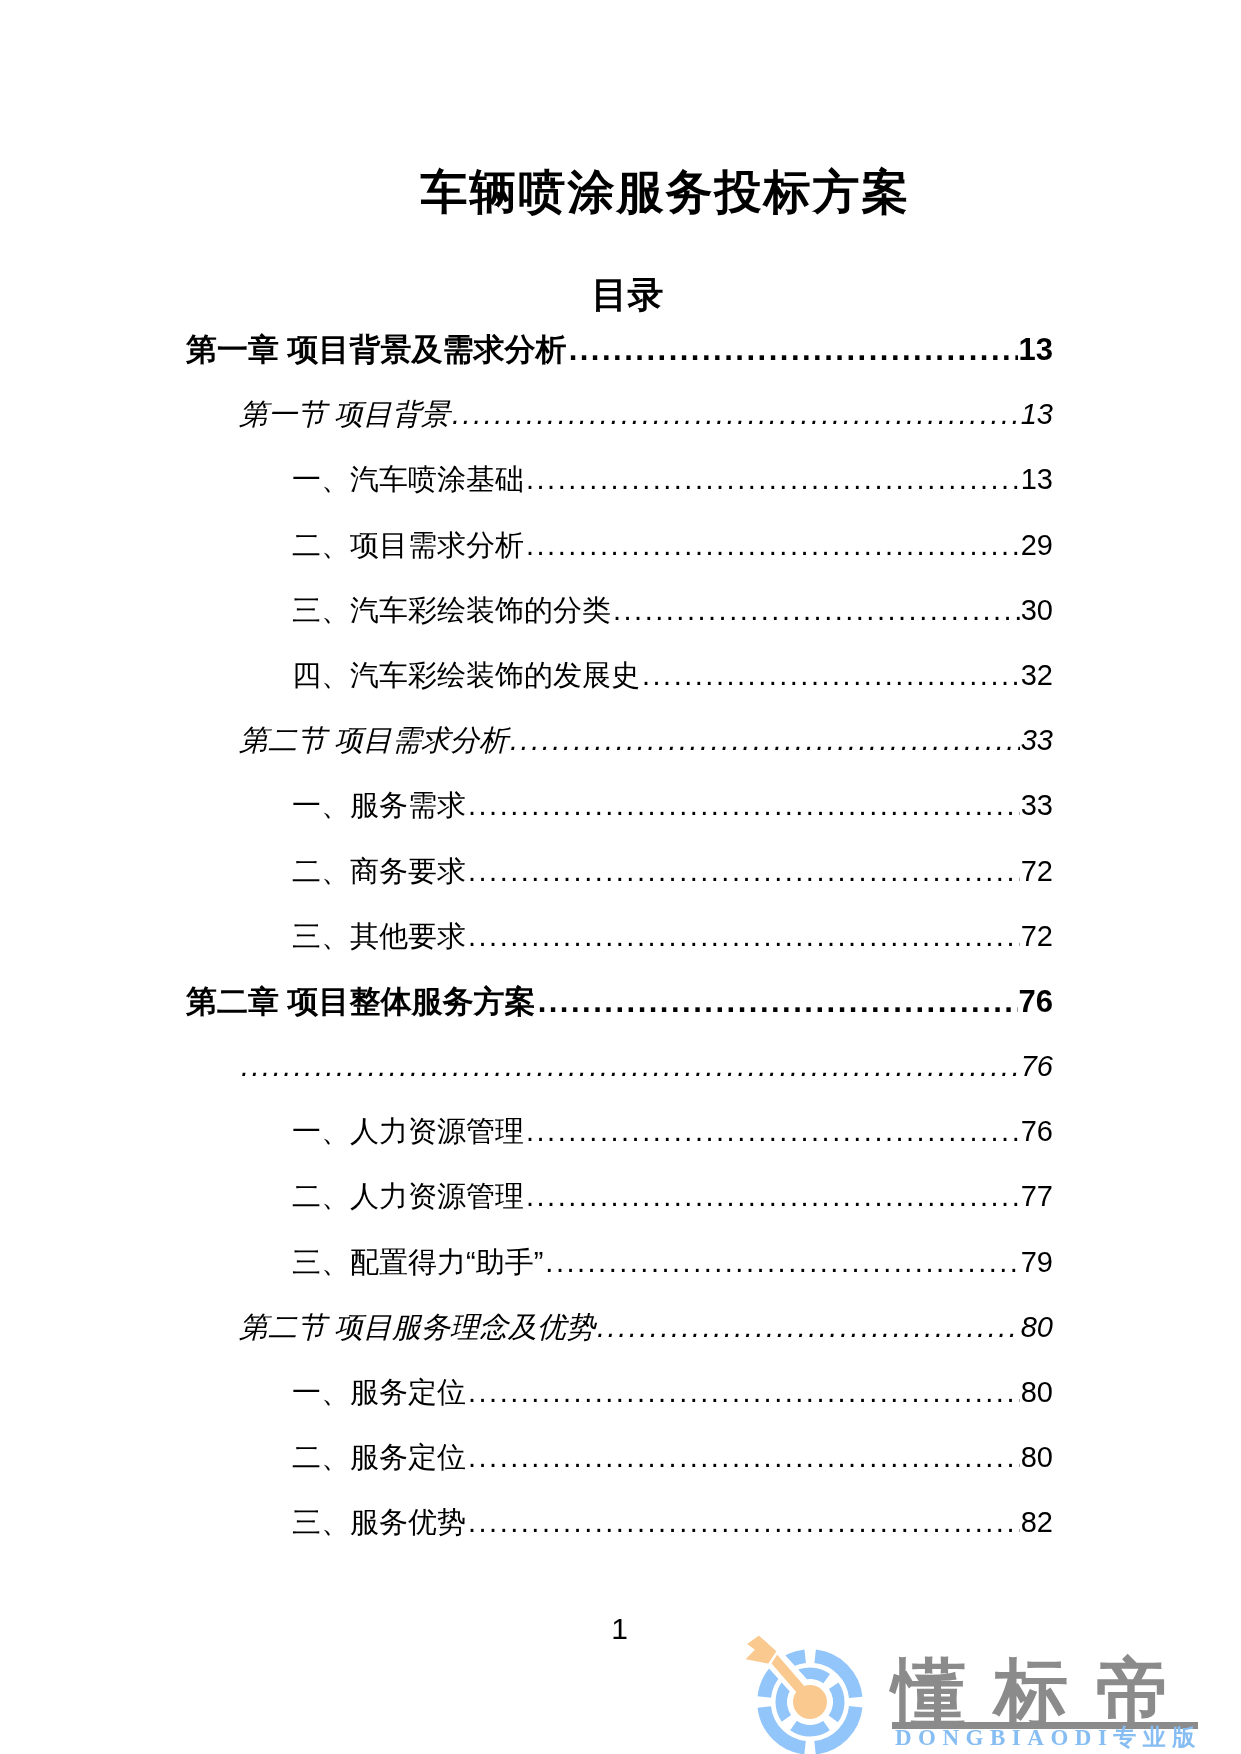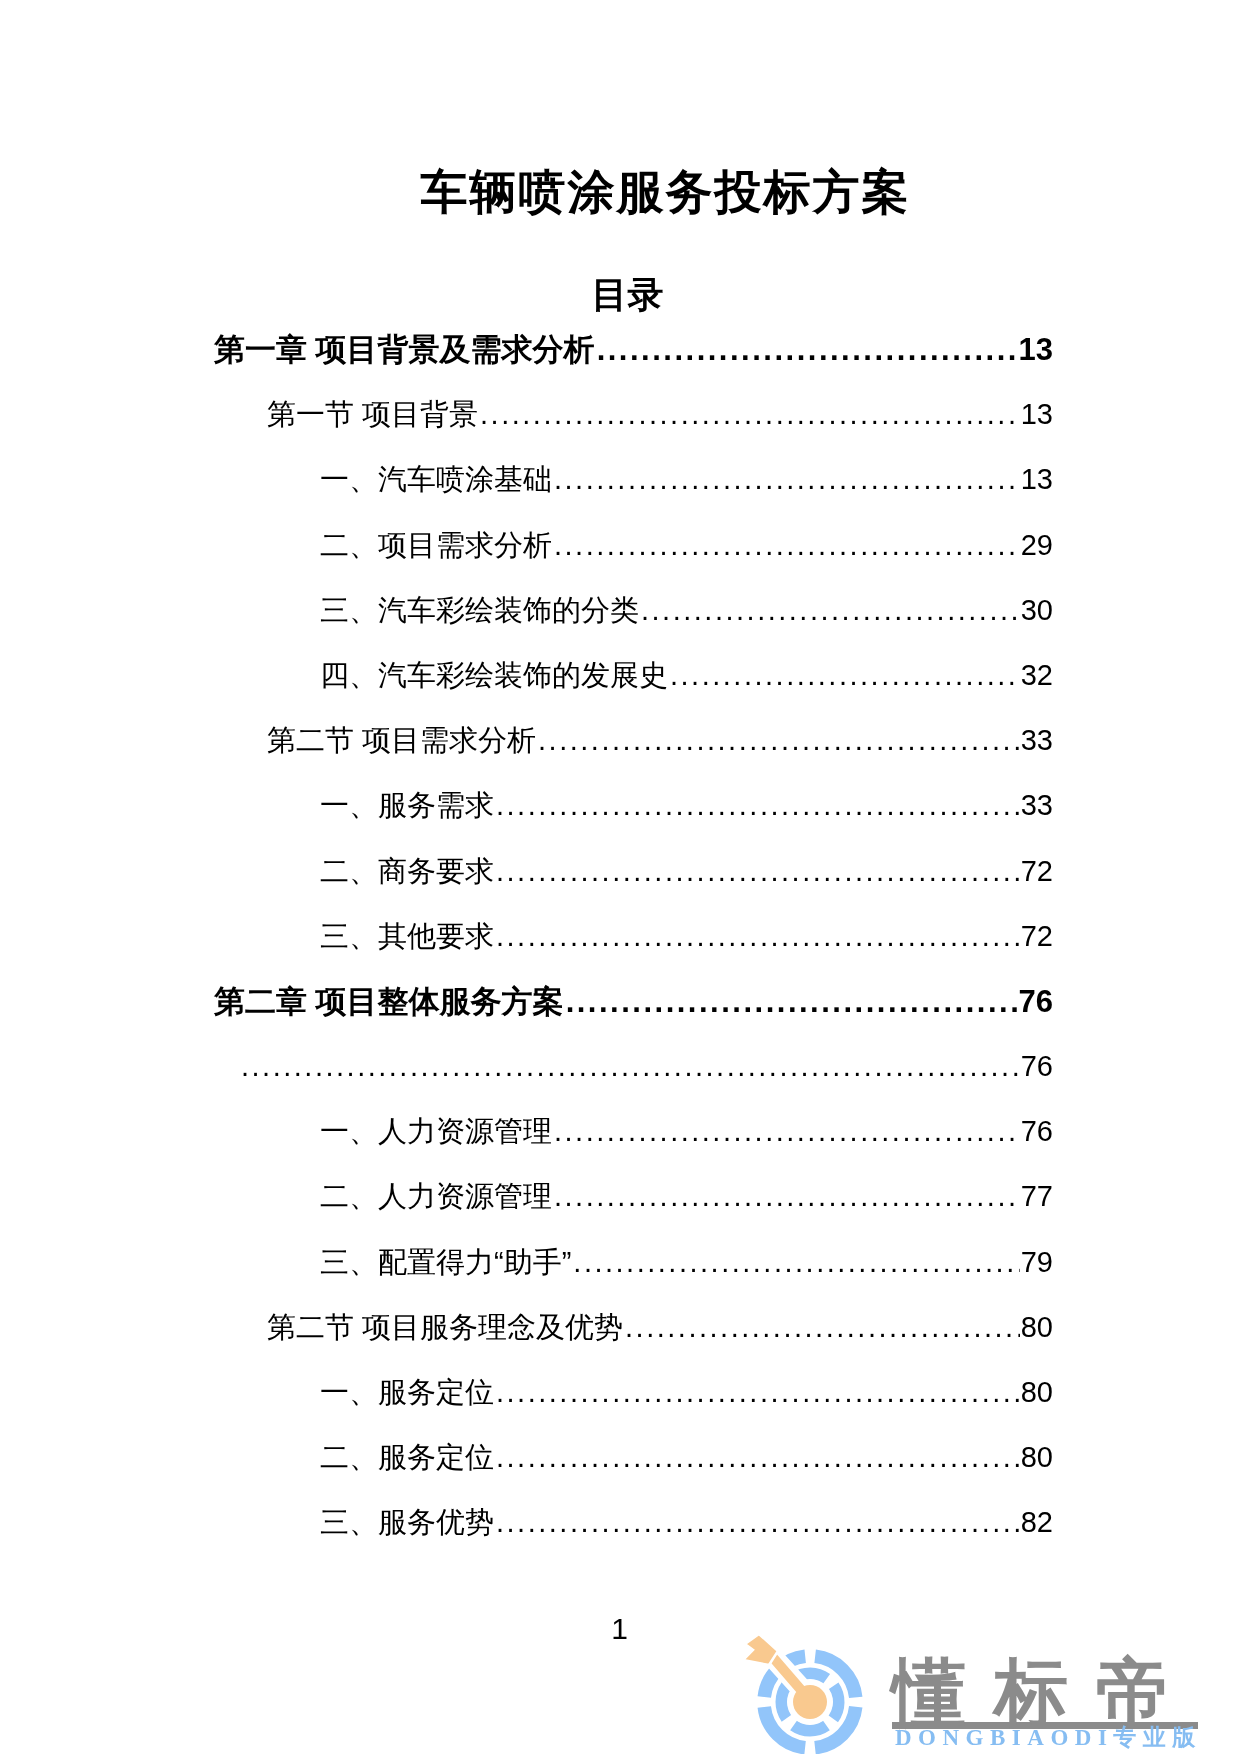--- a/index.html
+++ b/index.html
@@ -21,23 +21,23 @@
   }
   .toc {
     position:absolute; left:186px; top:317px; width:867px;
   }
   .toc-row {
     display:flex; align-items:baseline;
     height:65.2px; line-height:65.2px;
     font-size:29px; white-space:nowrap;
   }
   .toc-row.lv1 { font-weight:bold; font-size:31px; }
-  .toc-row.lv2 { padding-left:53px; }
+  .toc-row.lv2 { padding-left:53px;font-style:italic; }
   .toc-row.lv3 { padding-left:106px; }
-  .toc-text { flex:none;margin-left:28px; }
+  .toc-text { flex:none; }
   .toc-dots {
     flex:1 1 auto; overflow:hidden; white-space:nowrap;
     margin:0 1px 0 2px; letter-spacing:2.5px;
   }
   .toc-dots::after {
     content:"..........................................................................................................................................................";
   }
   .toc-page { flex:none; }
   .footer-page-num {
     position:absolute; top:1612px; left:186px; width:867px;

